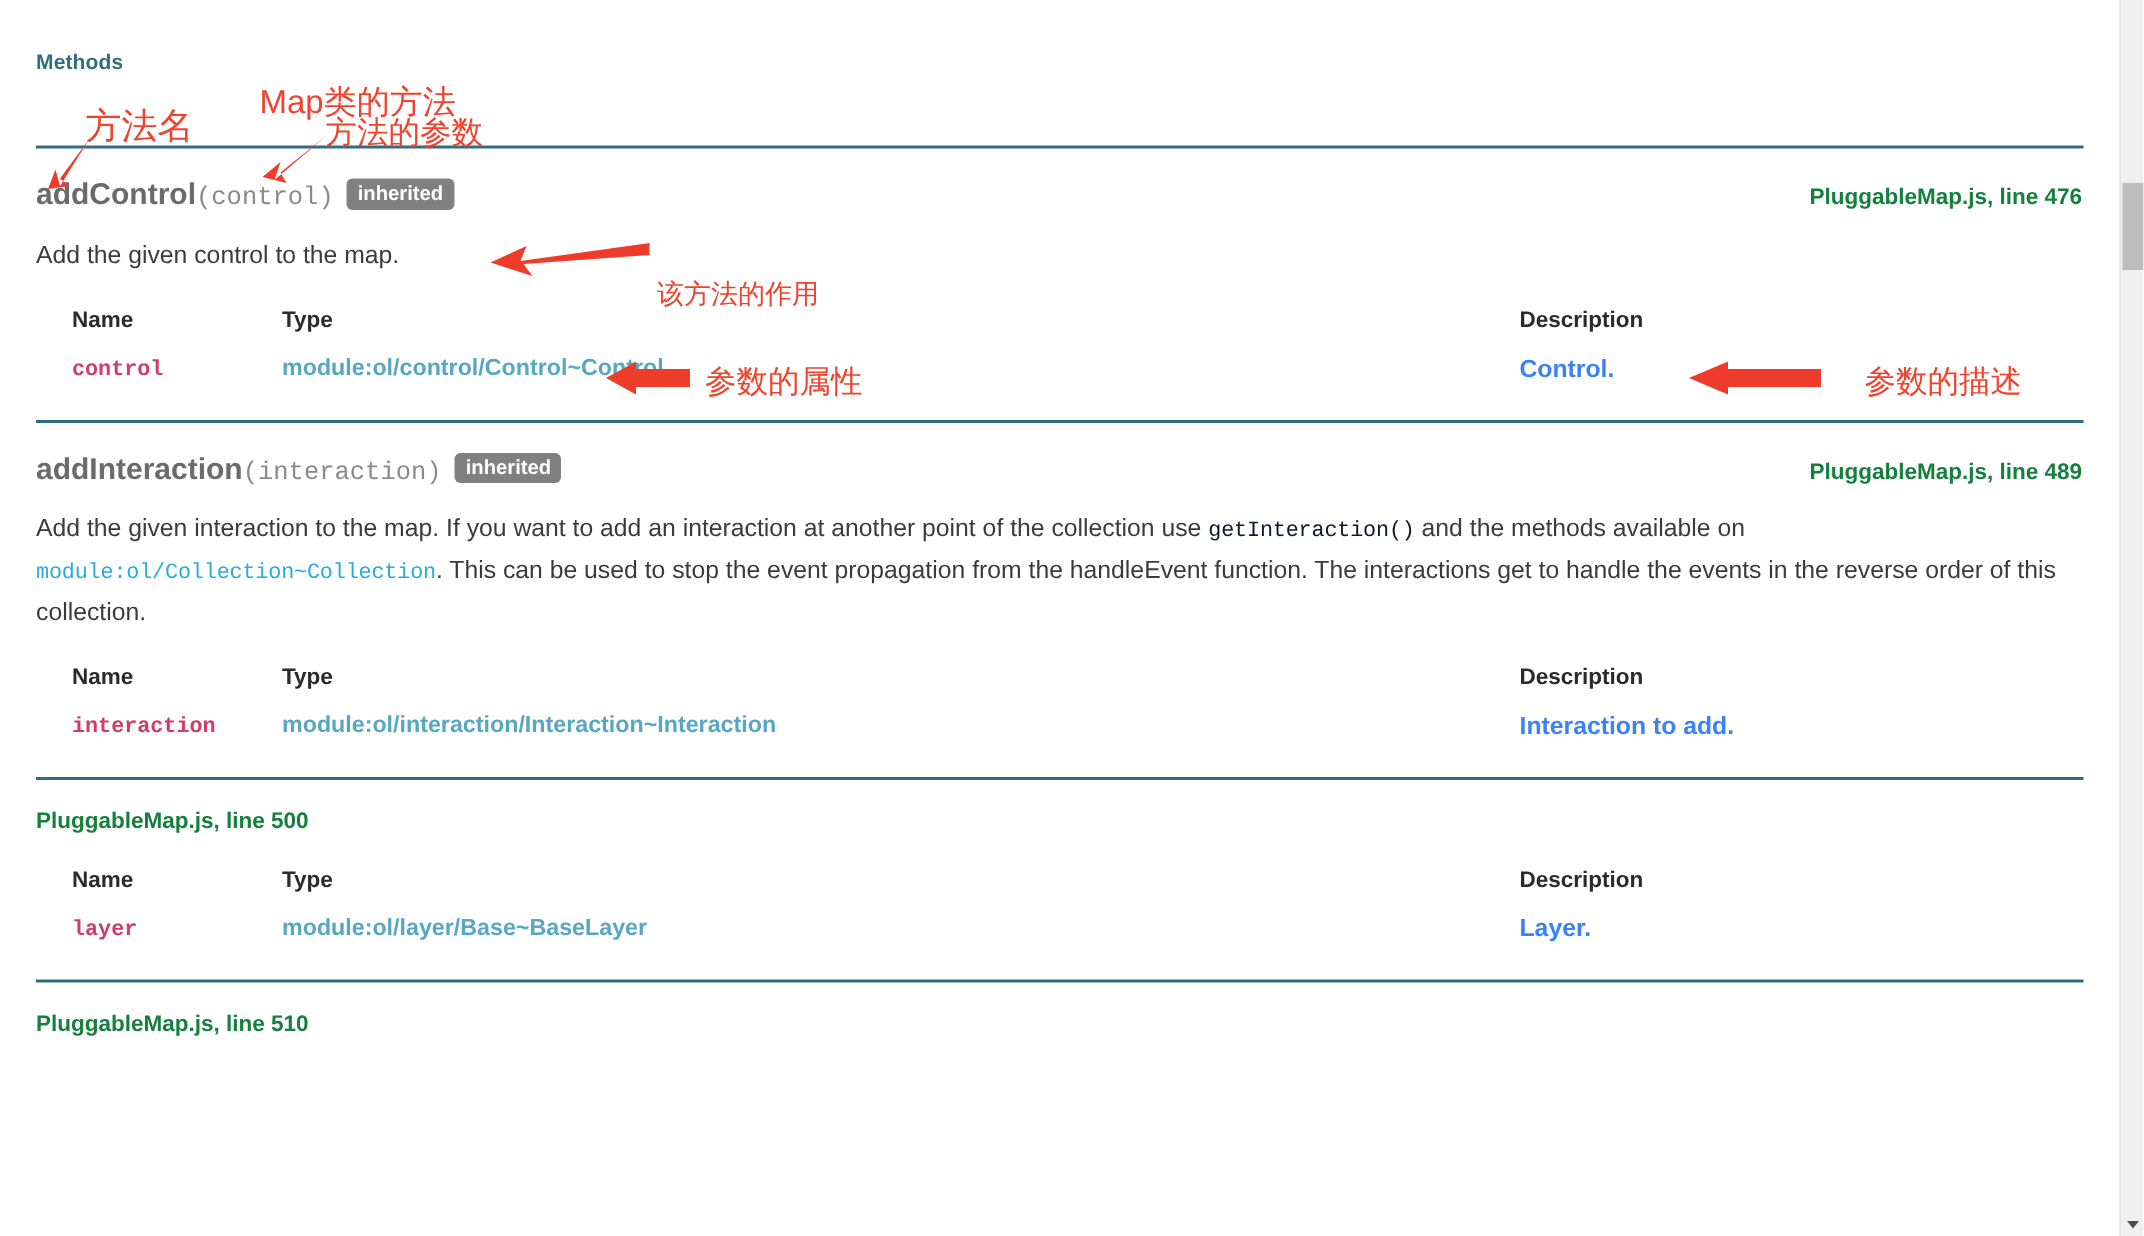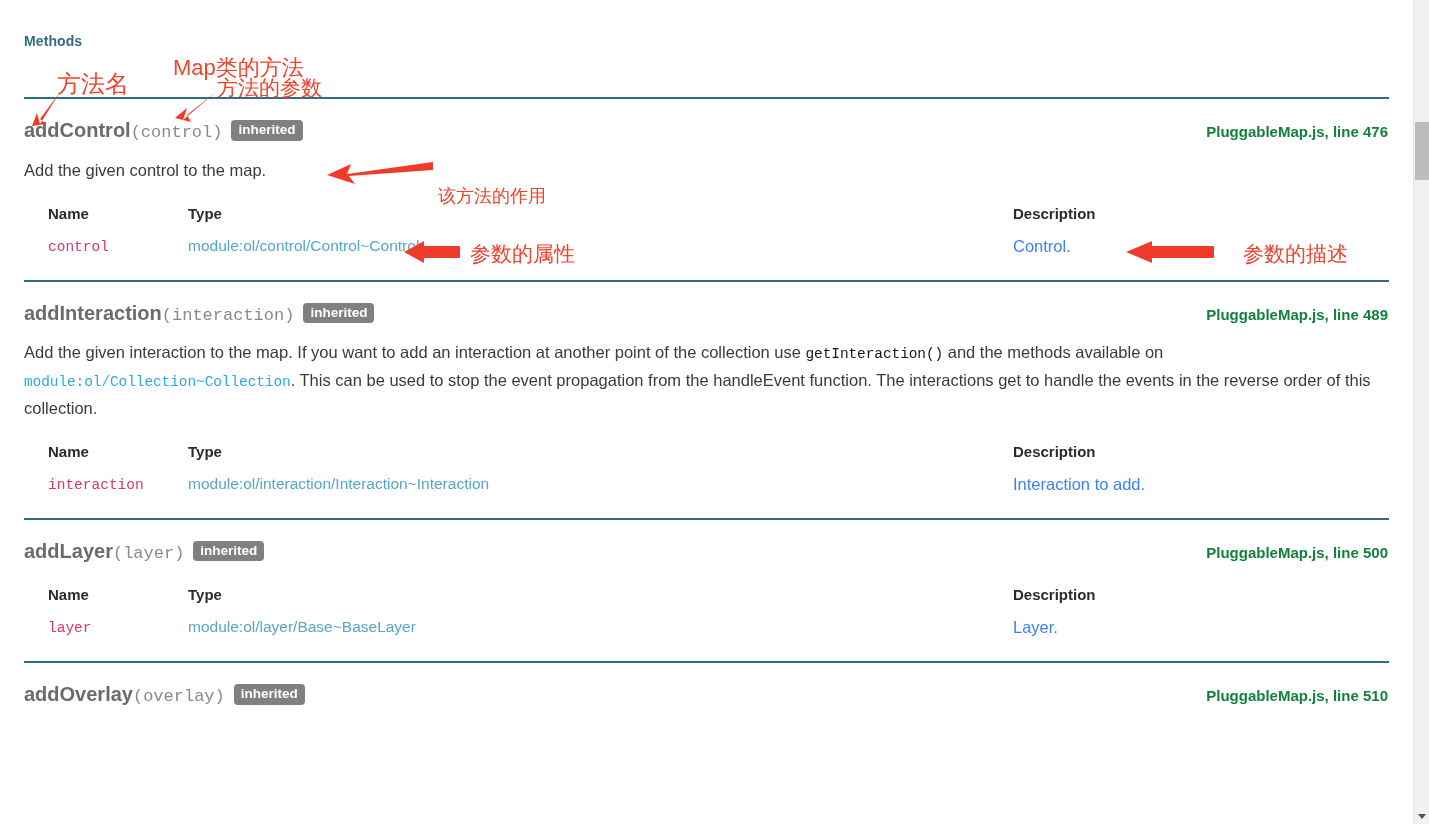--- a/index.html
+++ b/index.html
@@ -127,20 +127,21 @@
     font-weight: bold;
     color: #2b2b2b;
     padding: 0 0 6px 0;
     font-family: "Liberation Sans", sans-serif;
   }
   .ptable td {
     text-align: left;
     vertical-align: top;
     padding: 9px 0 0 0;
     font-size: 16px;
+    font-weight: bold;
   }
   .col-name  { width: 140px; padding-left: 24px !important; margin-top: 44px; }
   .col-type  { width: 825px; }
   .col-desc  { width: auto; }
   .ptable th.col-name { padding-left: 24px; }
 
   .pname {
     font-family: "Liberation Mono", monospace;
     font-size: 14.5px;
     color: #d13b6a;
@@ -263,23 +264,20 @@
             <td class="col-type"><span class="ptype">module:ol/interaction/Interaction~Interaction</span></td>
             <td class="col-desc"><span class="pdesc">Interaction to add.</span></td>
           </tr>
         </tbody>
       </table>
     </div>
 
     <hr class="rule">
     <div class="section">
       <div class="method-head">
-        <div class="sig">
-          <span class="fname">addLayer</span><span class="params">(layer)</span><span class="badge">inherited</span>
-        </div>
         <div class="source-link">PluggableMap.js, line 500</div>
       </div>
 
 
       <table class="ptable">
         <thead>
           <tr>
             <th class="col-name">Name</th>
             <th class="col-type">Type</th>
             <th class="col-desc">Description</th>
@@ -291,23 +289,20 @@
             <td class="col-type"><span class="ptype">module:ol/layer/Base~BaseLayer</span></td>
             <td class="col-desc"><span class="pdesc">Layer.</span></td>
           </tr>
         </tbody>
       </table>
     </div>
 
     <hr class="rule">
     <div class="section section-last">
       <div class="method-head">
-        <div class="sig">
-          <span class="fname">addOverlay</span><span class="params">(overlay)</span><span class="badge">inherited</span>
-        </div>
         <div class="source-link">PluggableMap.js, line 510</div>
       </div>
     </div>
 
   </div>
 </div>
 
 <div class="scrollbar">
   <div class="scroll-thumb" style="top: 122px; height: 58px;"></div>
   <div class="scroll-arrow down">

